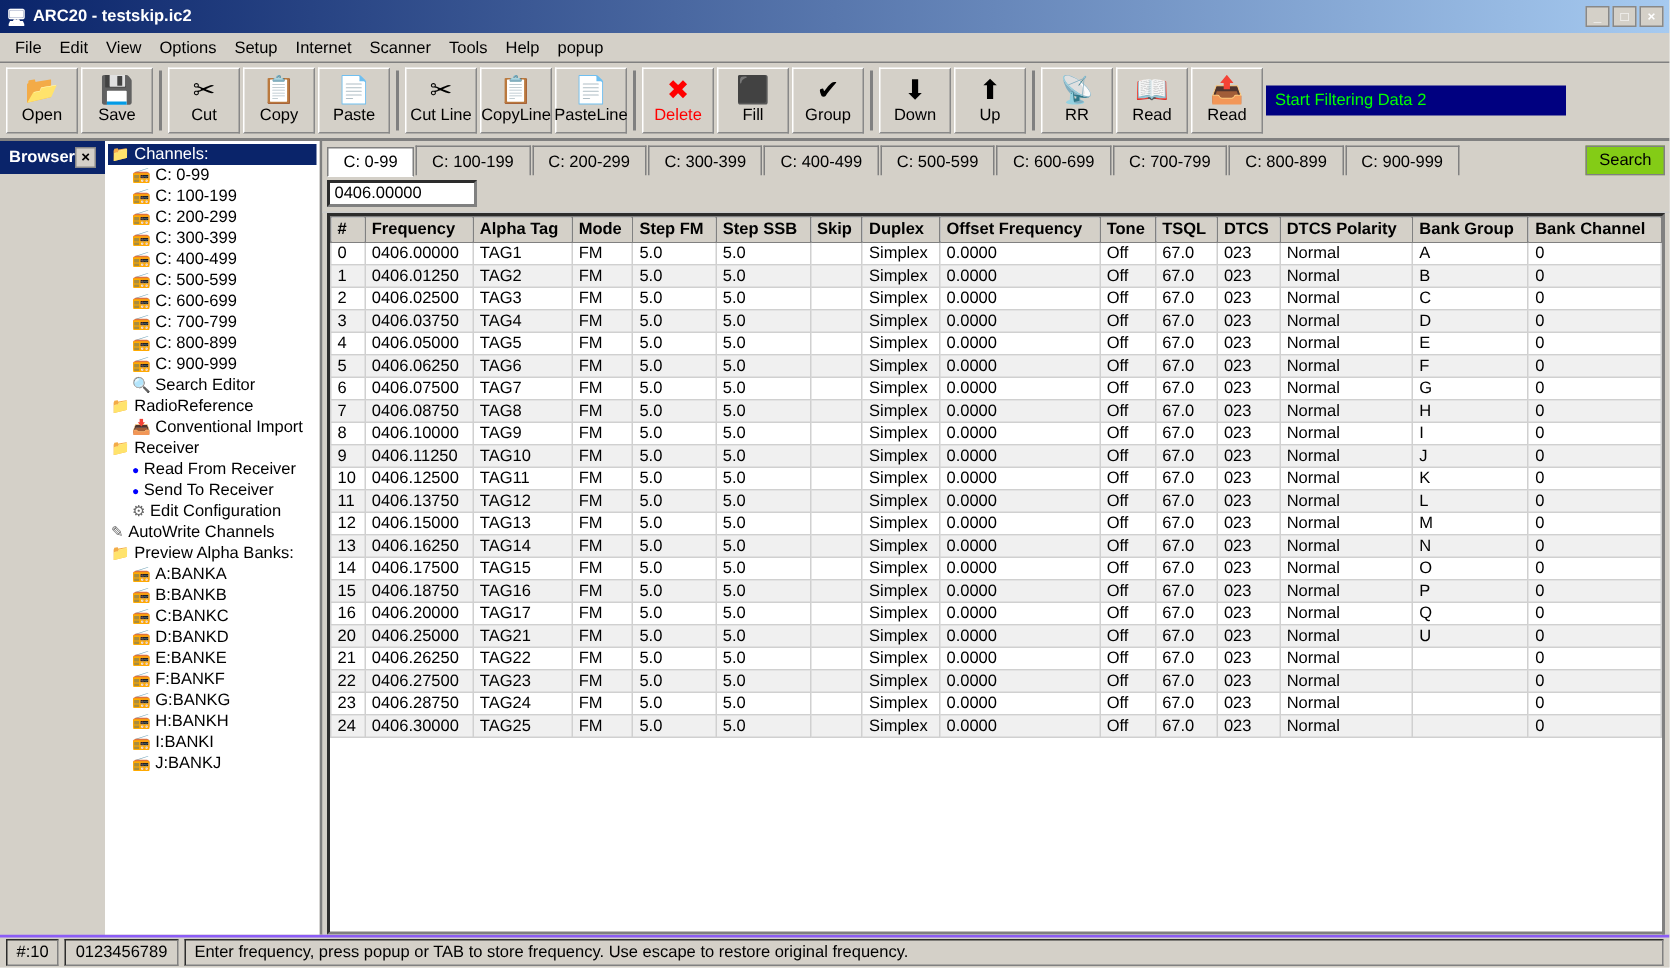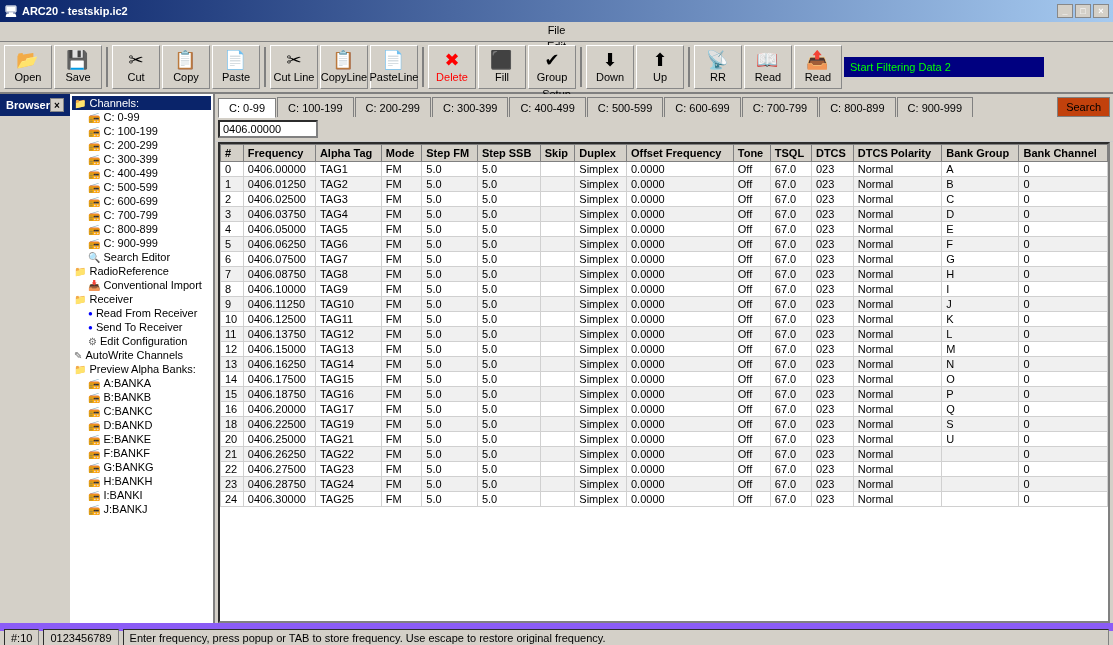--- a/index.html
+++ b/index.html
@@ -29,21 +29,20 @@
     }
 
     
     .menu-bar {
       background: #d4d0c8;
       border-bottom: 1px solid #808080;
       display: flex;
       align-items: center;
       height: 20px;
       padding: 0 4px;
-      flex-direction: column;
     }
     .menu-item {
       padding: 2px 6px;
       cursor: pointer;
       font-size: 11px;
     }
 
     
     .toolbar {
       background: #d4d0c8;
@@ -166,21 +165,21 @@
     }
     .tab.active {
       background: white;
       border-bottom: 1px solid white;
       z-index: 1;
       margin-bottom: -1px;
     }
     .tab-search {
       margin-left: auto;
       padding: 2px 8px;
-      background: #c2410c;
+      background: #84cc16;
       border: 1px solid #808080;
       cursor: pointer;
       height: 20px;
       display: flex;
       align-items: center;
     }
 
     
     .grid-area {
       flex: 1;
@@ -228,21 +227,21 @@
     .data-table td {
       border: 1px solid #d0d0d0;
       padding: 1px 4px;
       white-space: nowrap;
     }
     .data-table tr:nth-child(even) { background: #f0f0f0; }
 
     
     .status-bar {
       background: #d4d0c8;
-      border-top: 8px solid #8b5cf6;
+      border-top: 2px solid #8b5cf6;
       display: flex;
       align-items: center;
       height: 22px;
       padding: 0 4px;
       gap: 4px;
     }
     .status-section {
       border: 1px inset #808080;
       padding: 1px 6px;
       height: 18px;
@@ -839,37 +838,20 @@
                 <td>Simplex</td>
                 <td>0.0000</td>
                 <td>Off</td>
                 <td>67.0</td>
                 <td>023</td>
                 <td>Normal</td>
                 <td>Q</td>
                 <td>0</td>
               </tr>
               <tr>
-                <td>18</td>
-                <td>0406.22500</td>
-                <td>TAG19</td>
-                <td>FM</td>
-                <td>5.0</td>
-                <td>5.0</td>
-                <td></td>
-                <td>Simplex</td>
-                <td>0.0000</td>
-                <td>Off</td>
-                <td>67.0</td>
-                <td>023</td>
-                <td>Normal</td>
-                <td>S</td>
-                <td>0</td>
-              </tr>
-              <tr>
                 <td>20</td>
                 <td>0406.25000</td>
                 <td>TAG21</td>
                 <td>FM</td>
                 <td>5.0</td>
                 <td>5.0</td>
                 <td></td>
                 <td>Simplex</td>
                 <td>0.0000</td>
                 <td>Off</td>

